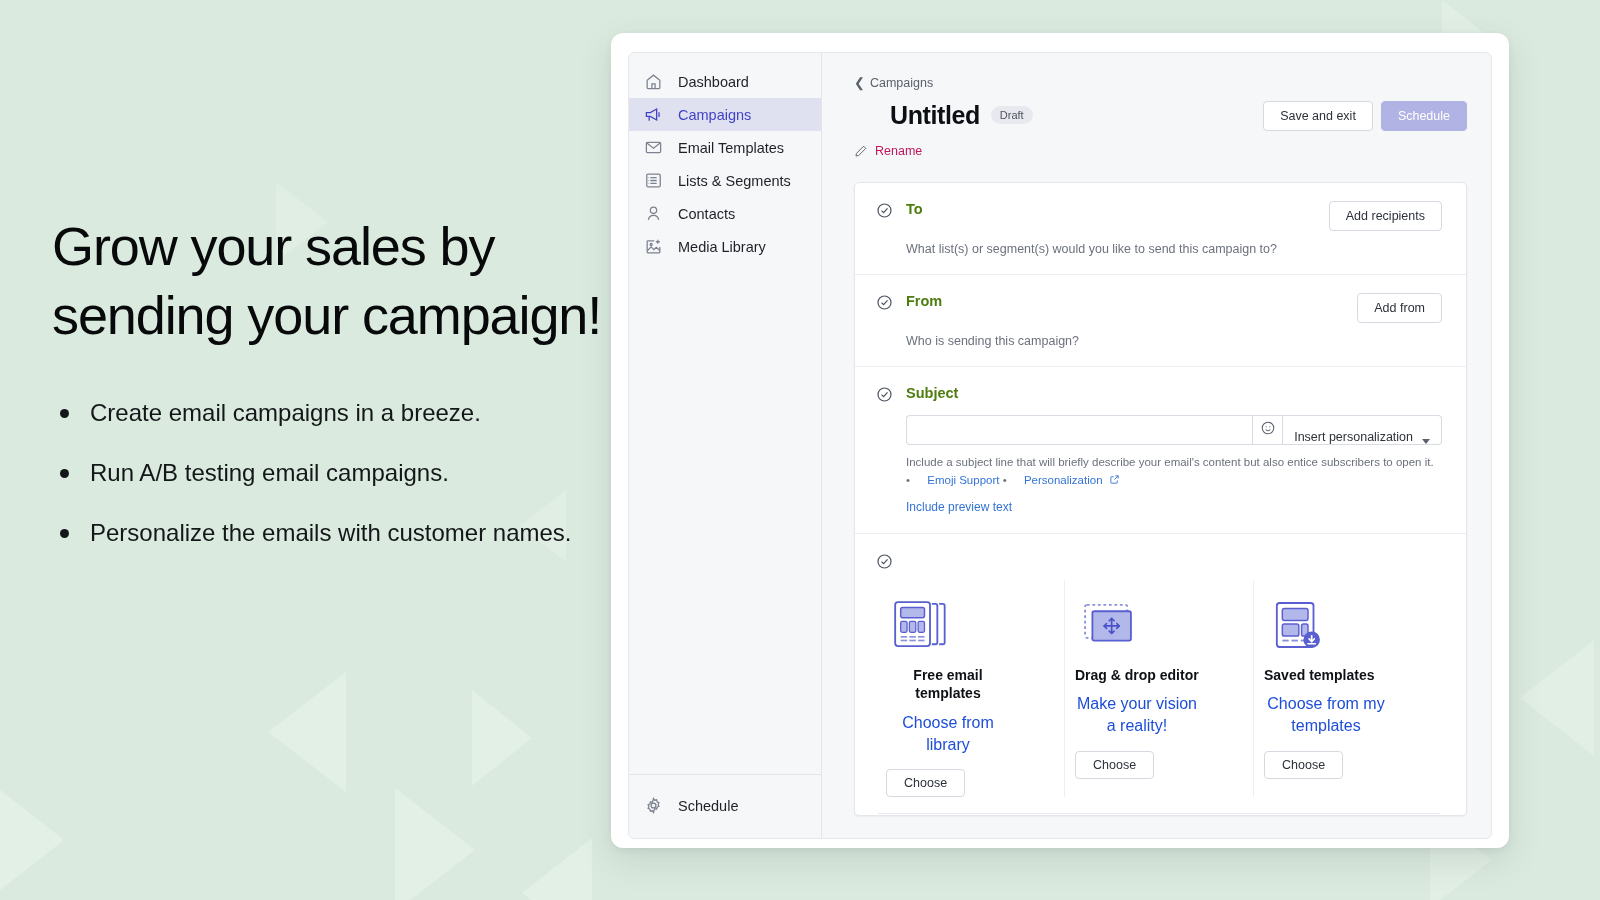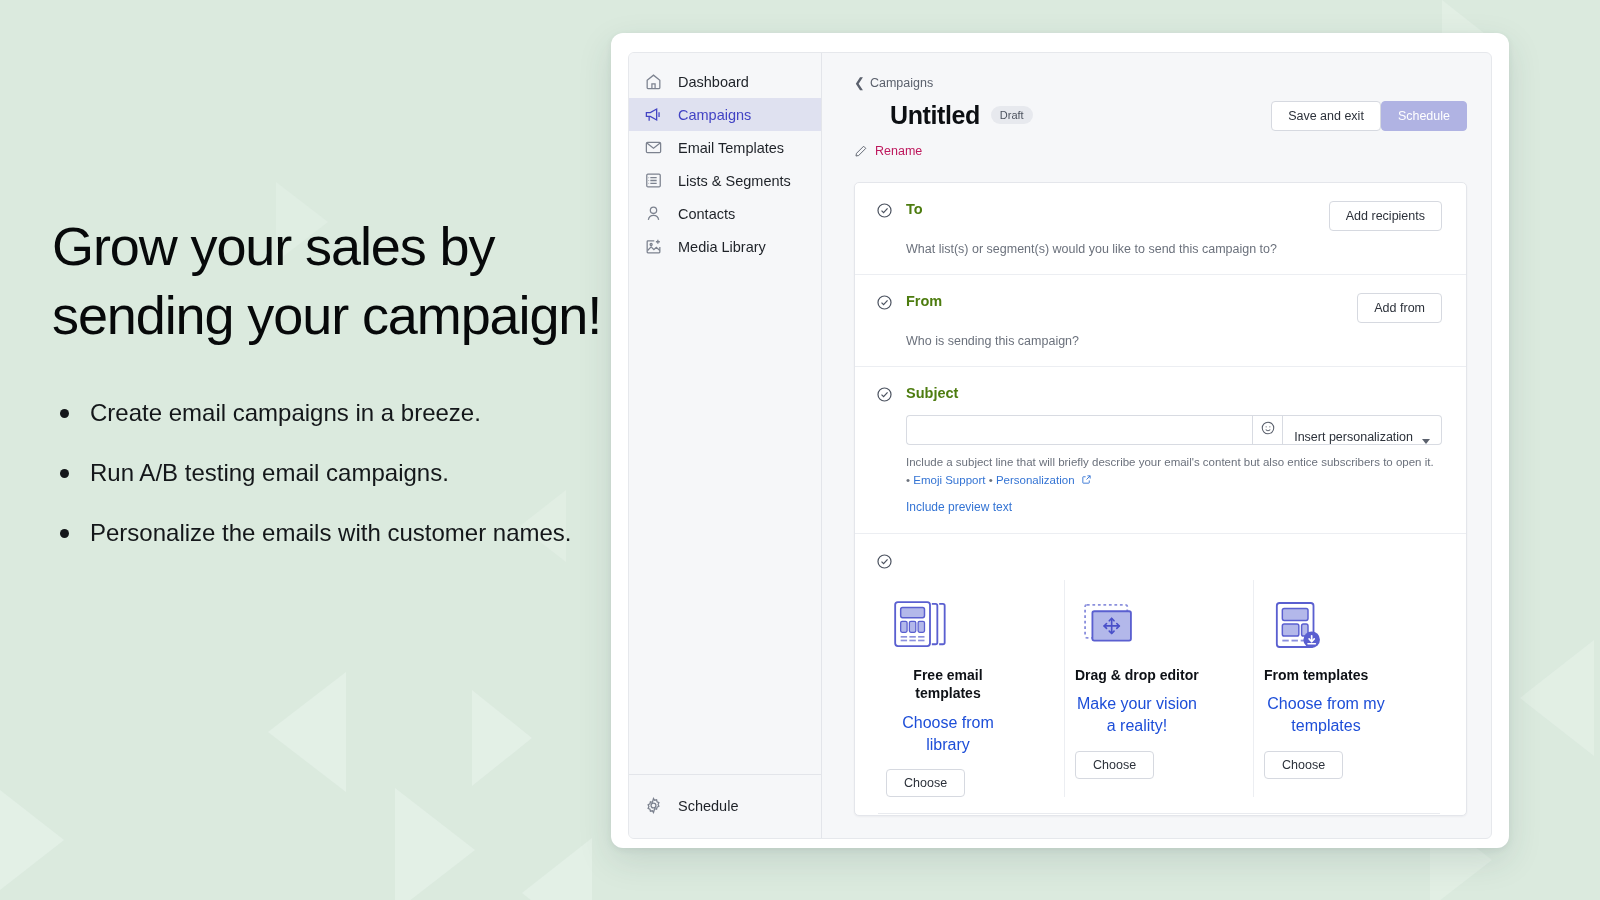--- a/index.html
+++ b/index.html
@@ -111,21 +111,21 @@
   }
   .crumb .chev { font-size: 13px; line-height: 1; }
   .title-row { display: flex; align-items: center; margin-top: 8px; margin-left: 36px; }
   .title-left { display: flex; align-items: center; gap: 11px; }
   .page-title { font-size: 25px; font-weight: 700; color: #0c0f13; letter-spacing: -.4px; }
   .badge {
     background: #e7e9ee; color: #4d535f;
     font-size: 11px; border-radius: 9px;
     padding: 2.5px 9px 3px;
   }
-  .title-actions { margin-left: auto; display: flex; gap: 0; padding-top: 2px; }
+  .title-actions { margin-left: auto; display: flex; gap: 8px; padding-top: 2px; }
   .btn {
     font-size: 12.5px; border-radius: 4px; padding: 7px 16px;
     background: #fff; color: #2c313a; border: 1px solid #d6d9e0;
     cursor: pointer; white-space: nowrap; font-family: inherit;
   }
   .btn-primary { background: #b0b3e3; border-color: #b0b3e3; color: #ffffff; }
   .rename {
     display: inline-flex; align-items: center; gap: 7px;
     margin-top: 13px; font-size: 12.5px; color: #be185d; cursor: pointer;
   }
@@ -163,21 +163,21 @@
     width: 31px; border: 1px solid #d8dbe2; background: #fff;
     display: flex; align-items: center; justify-content: center; cursor: pointer;
   }
   .pers-btn {
     border: 1px solid #d8dbe2; border-left: none; border-radius: 0 4px 4px 0;
     background: #fff; padding: 0 11px; font-size: 12.5px; color: #2c313a;
     display: flex; align-items: flex-end; gap: 9px; cursor: pointer; font-family: inherit;
   }
   .caret { width: 0; height: 0; border-left: 4px solid transparent; border-right: 4px solid transparent; border-top: 5px solid #5b616d; }
   .hint { font-size: 11.5px; color: #6b717c; margin-top: 9px; line-height: 1.55; }
-  .lnk { color: #3474d4; cursor: pointer; }
+  .lnk { color: #3474d4; cursor: pointer; margin-left: 14px; }
   .preview-link { display: inline-block; margin-top: 9px; font-size: 12px; color: #3474d4; cursor: pointer; }
 
   
   .tpl-grid { display: flex; margin-top: 10px; }
   .tpl {
     flex: 1; text-align: center; padding: 14px 10px 0;
     display: flex; flex-direction: column; align-items: flex-start;
   }
   .tpl.mid { border-left: 1px solid #eceef2; border-right: 1px solid #eceef2; }
   .tpl-ico { height: 62px; display: flex; align-items: center; justify-content: center; }
@@ -486,21 +486,21 @@
                       <rect x="40" y="45" width="7" height="2"></rect>
                 </g>
                 <circle cx="52" cy="45" r="9" fill="#5a5fd0"></circle>
                 <g stroke="#ffffff" stroke-width="1.8" fill="none" stroke-linecap="round">
                   <path d="M52 40.8v6"></path>
                       <path d="M49.2 44.2 52 47l2.8-2.8"></path>
                       <path d="M48 49.5h8"></path>
                 </g>
               </svg>
             </div>
-            <div class="tpl-title">From templates</div>
+            <div class="tpl-title">Saved templates</div>
             <div class="tpl-sub">Choose from my templates</div>
             <button class="tpl-btn">Choose</button>
           </div>
 
         </div>
         <div class="tpl-divider"></div>
       </div>
 
     </div>
   </div>

